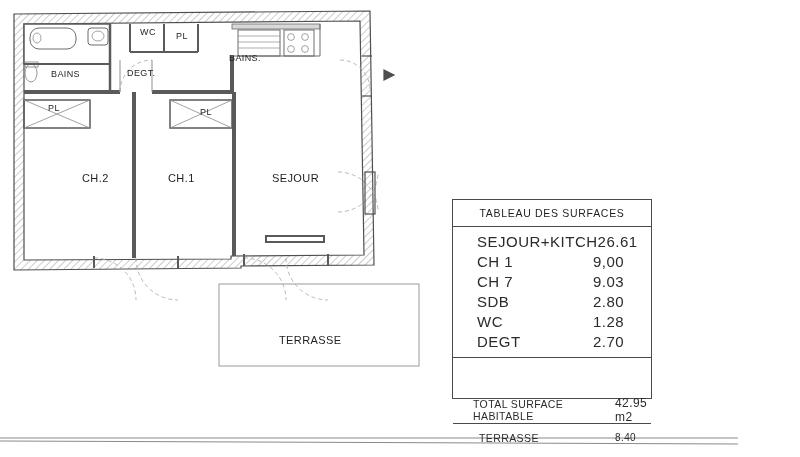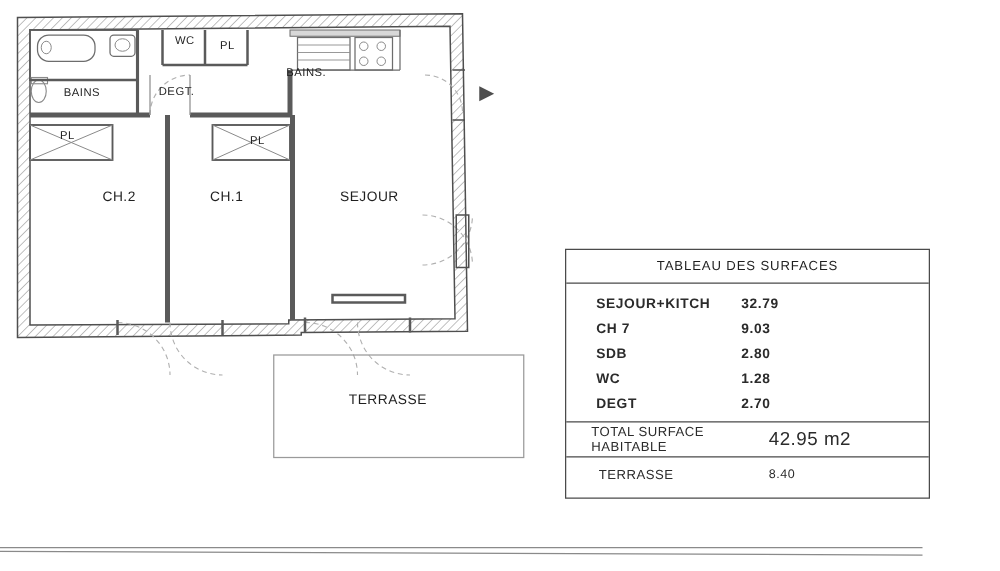--- a/index.html
+++ b/index.html
@@ -23,29 +23,29 @@
     height: 457px;
   }
   .lbl {
     position: absolute;
     font-family: "Liberation Sans", sans-serif;
     color: #1f1f1f;
     white-space: nowrap;
     letter-spacing: 0.4px;
   }
   
-  .room-label { font-size: 11px; }
+  .room-label { font-size: 11px; margin-top: 20px; }
   .small-label { font-size: 9px; }
 
   
   #surface-table {
     position: absolute;
     left: 452px;
     top: 199px;
-    width: 292px;
+    width: 200px;
     height: 200px;
     border: 1px solid #4a4a4a;
     background: transparent;
     box-sizing: border-box;
   }
   #surface-table .t-head {
     height: 26px;
     border-bottom: 1px solid #4a4a4a;
     display: flex;
     align-items: center;
@@ -53,49 +53,49 @@
     font-size: 10.5px;
     letter-spacing: 0.7px;
     color: #1f1f1f;
   }
   #surface-table .t-body {
     padding: 6px 0 4px 0;
     border-bottom: 1px solid #4a4a4a;
   }
   #surface-table .t-row {
     display: flex;
-    align-items: center;
+    align-items: flex-start;
     height: 20px;
-    font-size: 11px;
+    font-size: 15px;
     letter-spacing: 0.5px;
-    font-weight: bold;
   }
   #surface-table .t-row .name {
     flex: 0 0 140px;
     padding-left: 24px;
     box-sizing: border-box;
   }
   #surface-table .t-row .val {
     flex: 1 1 auto;
     text-align: left;
   }
   #surface-table .t-total {
     height: 27px;
     display: flex;
     align-items: center;
     border-bottom: 1px solid #4a4a4a;
     font-size: 10.5px;
     letter-spacing: 0.4px;
+    margin-top: 38px;
   }
   #surface-table .t-total .name {
     flex: 0 0 162px;
     padding-left: 20px;
     box-sizing: border-box;
   }
-  #surface-table .t-total .val { flex: 1 1 auto; font-size: 15px; }
+  #surface-table .t-total .val { flex: 1 1 auto; font-size: 12px; }
   #surface-table .t-terrasse {
     height: 27px;
     display: flex;
     align-items: center;
     font-size: 10.5px;
     letter-spacing: 0.4px;
   }
   #surface-table .t-terrasse .name {
     flex: 0 0 162px;
     padding-left: 26px;
@@ -211,21 +211,25 @@
 <div class="lbl room-label" style="left:82px;  top:152px;">CH.2</div>
 <div class="lbl room-label" style="left:168px; top:152px;">CH.1</div>
 <div class="lbl room-label" style="left:272px; top:152px;">SEJOUR</div>
 <div class="lbl room-label" style="left:279px; top:314px;">TERRASSE</div>
 
 <div id="surface-table">
   <div class="t-head">TABLEAU DES SURFACES</div>
   <div class="t-body">
     <div class="t-row">
       <span class="name">SEJOUR+KITCH</span>
-      <span class="val">32.79</span>
+      <span class="val">26.61</span>
+    </div>
+    <div class="t-row">
+      <span class="name">CH 1</span>
+      <span class="val">9,00</span>
     </div>
     <div class="t-row">
       <span class="name">CH 7</span>
       <span class="val">9.03</span>
     </div>
     <div class="t-row">
       <span class="name">SDB</span>
       <span class="val">2.80</span>
     </div>
     <div class="t-row">

